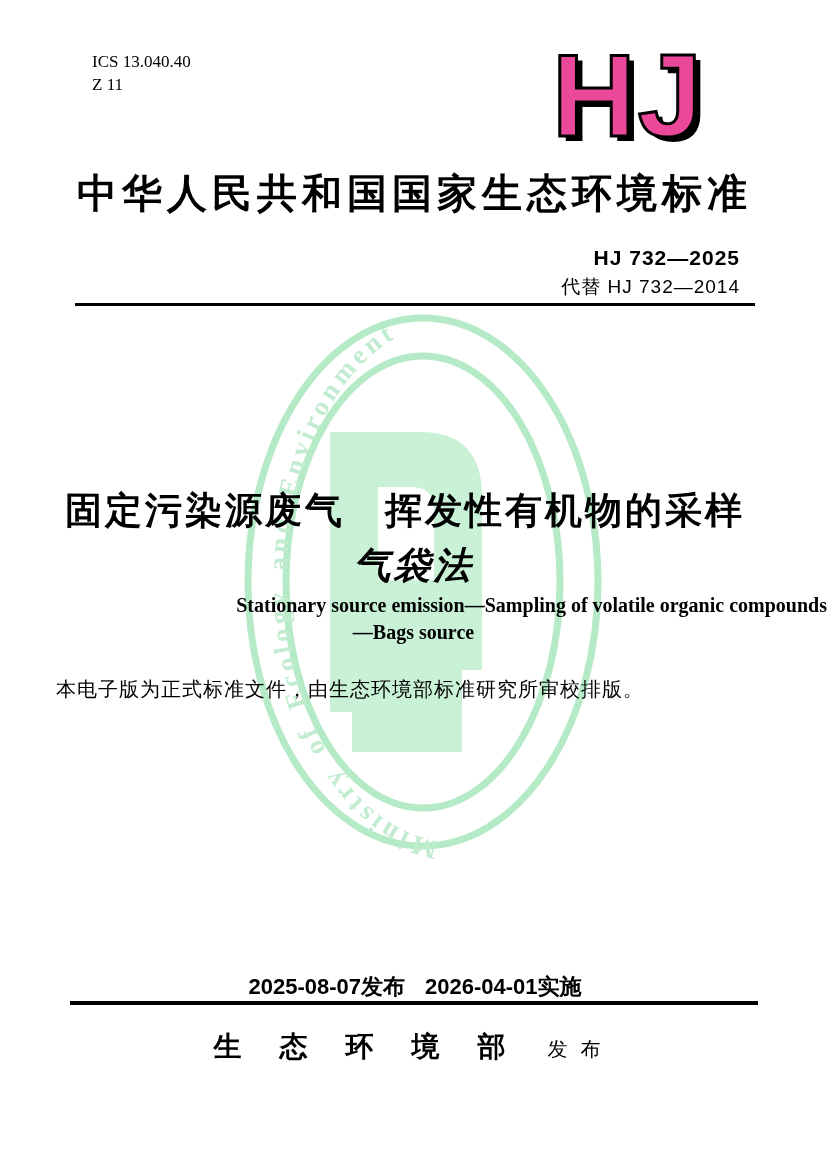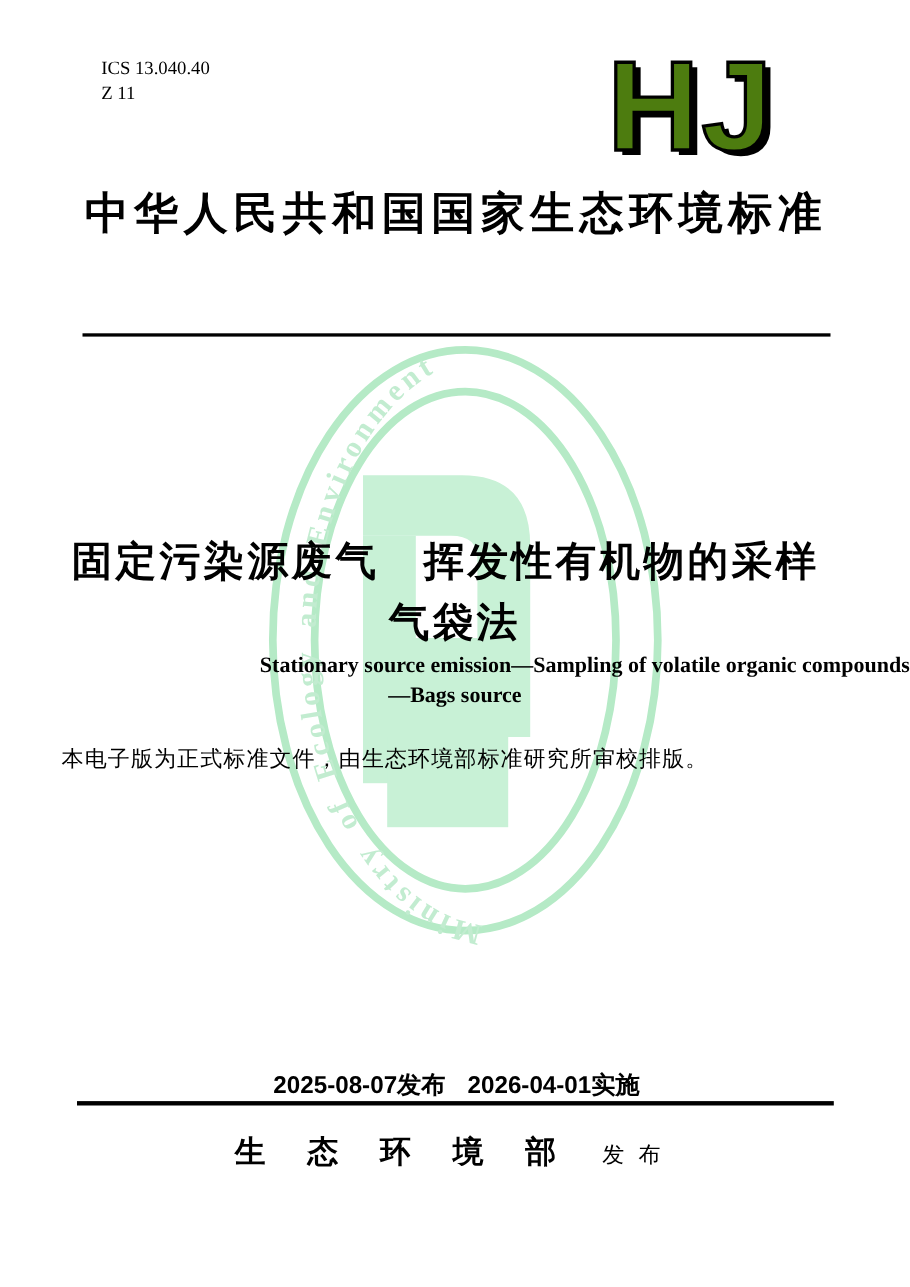--- a/index.html
+++ b/index.html
@@ -12,34 +12,34 @@
   .wm-ring-text{font-family:"Liberation Serif",serif;font-size:27px;font-weight:bold;
                 letter-spacing:4px;word-spacing:7px;fill:#c2ecd0;}
 
   
   .fg{position:absolute;inset:0;z-index:1;}
 
   .ics-block{position:absolute;left:92px;top:50px;font-family:"Liberation Serif",serif;
              font-size:17px;line-height:23px;}
   .hj-logo{position:absolute;left:552px;top:50px;width:210px;height:100px;
            font-family:"Liberation Sans",sans-serif;font-weight:bold;font-size:116px;
-           line-height:92px;color:#4d7c0f;-webkit-text-stroke:3px #000;
+           line-height:92px;color:#ec4899;-webkit-text-stroke:3px #000;
            text-shadow:6px 5px 0 #000;letter-spacing:2px;}
   .std-type-title{position:absolute;left:75px;top:166px;width:679px;text-align:center;
                   font-family:"Liberation Serif",serif;font-weight:bold;font-size:40px;
                   letter-spacing:5px;white-space:nowrap;}
   .std-no-block{position:absolute;right:87px;top:246px;text-align:right;}
   .std-no{font-size:21px;font-weight:bold;letter-spacing:1px;}
   .replaces{font-size:19px;margin-top:4px;letter-spacing:1px;}
   .rule-top{position:absolute;left:75px;top:303px;width:680px;height:3px;background:#000;}
 
   .title-cn-1{position:absolute;left:0;top:486px;width:810px;text-align:center;
               font-weight:bold;font-size:37px;letter-spacing:3px;}
   .title-cn-2{position:absolute;left:0;top:541px;width:827px;text-align:center;
-              font-weight:bold;font-size:37px;letter-spacing:3px;}
+              font-weight:bold;font-size:37px;letter-spacing:3px;font-style:italic;}
   .title-en-1{position:absolute;left:0;top:594px;width:827px;text-align:right;
               font-family:"Liberation Serif",serif;font-weight:bold;font-size:20px;}
   .title-en-2{position:absolute;left:0;top:621px;width:827px;text-align:center;
               font-family:"Liberation Serif",serif;font-weight:bold;font-size:20px;}
   .edition-note{position:absolute;left:0;top:676px;width:700px;text-align:center;
                 font-size:20px;letter-spacing:1px;}
 
   .date-row{position:absolute;left:75px;top:972px;width:680px;display:flex;
             justify-content:center;font-size:22px;font-weight:bold;}
   .date-row .d{padding:0 10px;}
@@ -76,20 +76,24 @@
 
     <div class="ics-block">
       <div>ICS 13.040.40</div>
       <div>Z 11</div>
     </div>
 
     <div class="hj-logo">HJ</div>
 
     <div class="std-type-title">中华人民共和国国家生态环境标准</div>
 
+    <div class="std-no-block">
+      <div class="std-no">HJ 732—2025</div>
+      <div class="replaces">代替 HJ 732—2014</div>
+    </div>
 
     <div class="rule-top"></div>
 
     <div class="title-cn-1">固定污染源废气　挥发性有机物的采样</div>
     <div class="title-cn-2">气袋法</div>
     <div class="title-en-1">Stationary source emission—Sampling of volatile organic compounds</div>
     <div class="title-en-2">—Bags source</div>
 
     <div class="edition-note">本电子版为正式标准文件，由生态环境部标准研究所审校排版。</div>
 

